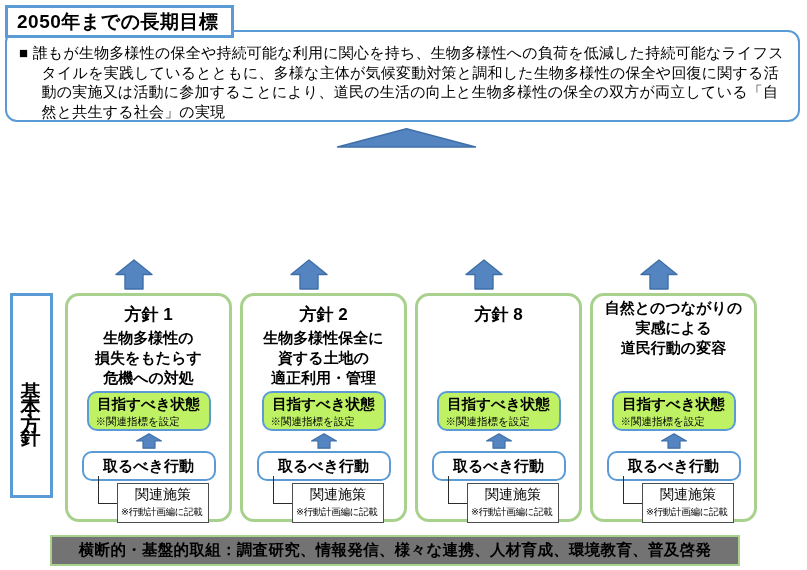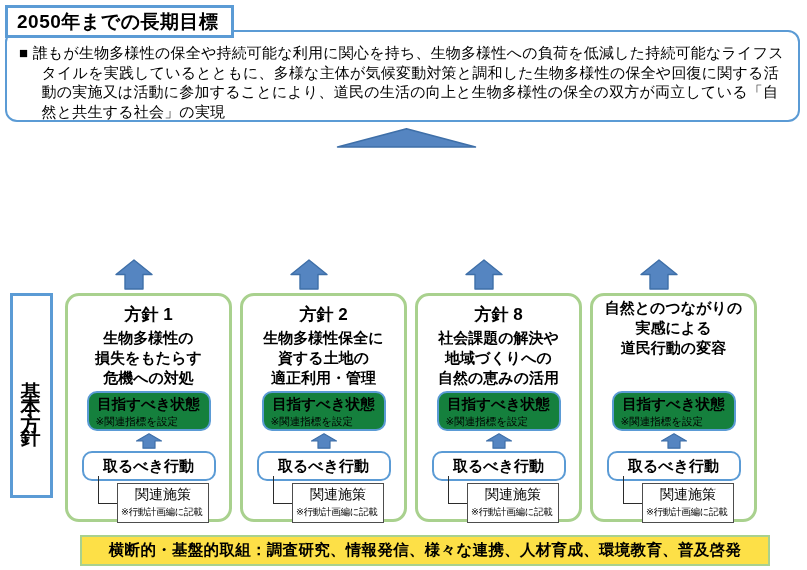--- a/index.html
+++ b/index.html
@@ -41,46 +41,46 @@
     position:absolute;top:293px;width:167px;height:229px;background:#fff;
     border:3px solid #A9D18E;border-radius:14px;box-sizing:border-box;
   }
   .policy-title{margin-top:7px;text-align:center;font-size:17px;font-weight:800;}
   .policy-subtitle{
     margin-top:2px;text-align:center;font-size:15px;font-weight:700;
     line-height:20px;white-space:pre-line;
   }
   .aim-box{
     position:absolute;left:50%;transform:translateX(-50%);top:95px;
-    width:124px;height:40px;background:#15803d;
+    width:124px;height:40px;background:#bef264;
     border:2.5px solid #5B9BD5;border-radius:10px;box-sizing:border-box;
   }
   .aim-title{text-align:center;font-size:14.5px;font-weight:800;margin-top:2px;}
-  .aim-note{font-size:10.5px;padding-left:7px;margin-top:0.5px;}
+  .aim-note{font-size:10.5px;padding-left:7px;margin-top:0.5px;font-family:Liberation Mono, monospace;}
   .mini-arrow{position:absolute;top:137px;left:50%;transform:translateX(-50%);}
   .action-box{
     position:absolute;left:50%;transform:translateX(-50%);top:155px;
     width:134px;height:30px;background:#fff;
     border:2.5px solid #5B9BD5;border-radius:10px;box-sizing:border-box;
     display:flex;align-items:center;justify-content:center;
     font-size:15px;font-weight:800;
   }
   .connector{
     position:absolute;left:30px;top:180px;width:20px;height:27px;
     border-left:1.5px solid #2b2b2b;border-bottom:1.5px solid #2b2b2b;
   }
   .measure-box{
     position:absolute;left:49px;top:187px;width:92px;height:40px;background:#fff;
     border:1.5px solid #4d4d4d;box-sizing:border-box;
   }
   .measure-title{text-align:center;font-size:14px;color:#000000;margin-top:2px;}
   .measure-note{font-size:9.5px;padding-left:3px;margin-top:2px;color:#000;letter-spacing:-0.3px;}
   
   .cross-bar{
-    position:absolute;left:80px;top:535px;width:690px;height:31px;background:#fde047;
+    position:absolute;left:50px;top:535px;width:690px;height:31px;background:#737373;
     border:2.5px solid #A9D18E;box-sizing:border-box;
     display:flex;align-items:center;justify-content:center;
     font-size:15.5px;font-weight:800;letter-spacing:0.3px;font-family:Liberation Mono, monospace;
   }
 </style>
 </head>
 <body>
 
 <div class="canvas">
 
@@ -144,23 +144,20 @@
     <div class="action-box">取るべき行動</div>
     <div class="connector"></div>
     <div class="measure-box">
       <div class="measure-title">関連施策</div>
       <div class="measure-note">※行動計画編に記載</div>
     </div>
   </div>
 
   <div class="policy-col" style="left:415px">
     <div class="policy-title">方針 8</div>
-    <div class="policy-subtitle">社会課題の解決や
-地域づくりへの
-自然の恵みの活用</div>
     <div class="aim-box">
       <div class="aim-title">目指すべき状態</div>
       <div class="aim-note">※関連指標を設定</div>
     </div>
     <svg class="mini-arrow" width="27" height="16" viewBox="0 0 27 16">
       <polygon points="13.5,0.8 26,8 19.5,8 19.5,15.2 7.5,15.2 7.5,8 1,8" fill="#5585C1" stroke="#3E6FA8" stroke-width="1.2" stroke-linejoin="round"></polygon>
     </svg>
     <div class="action-box">取るべき行動</div>
     <div class="connector"></div>
     <div class="measure-box">

